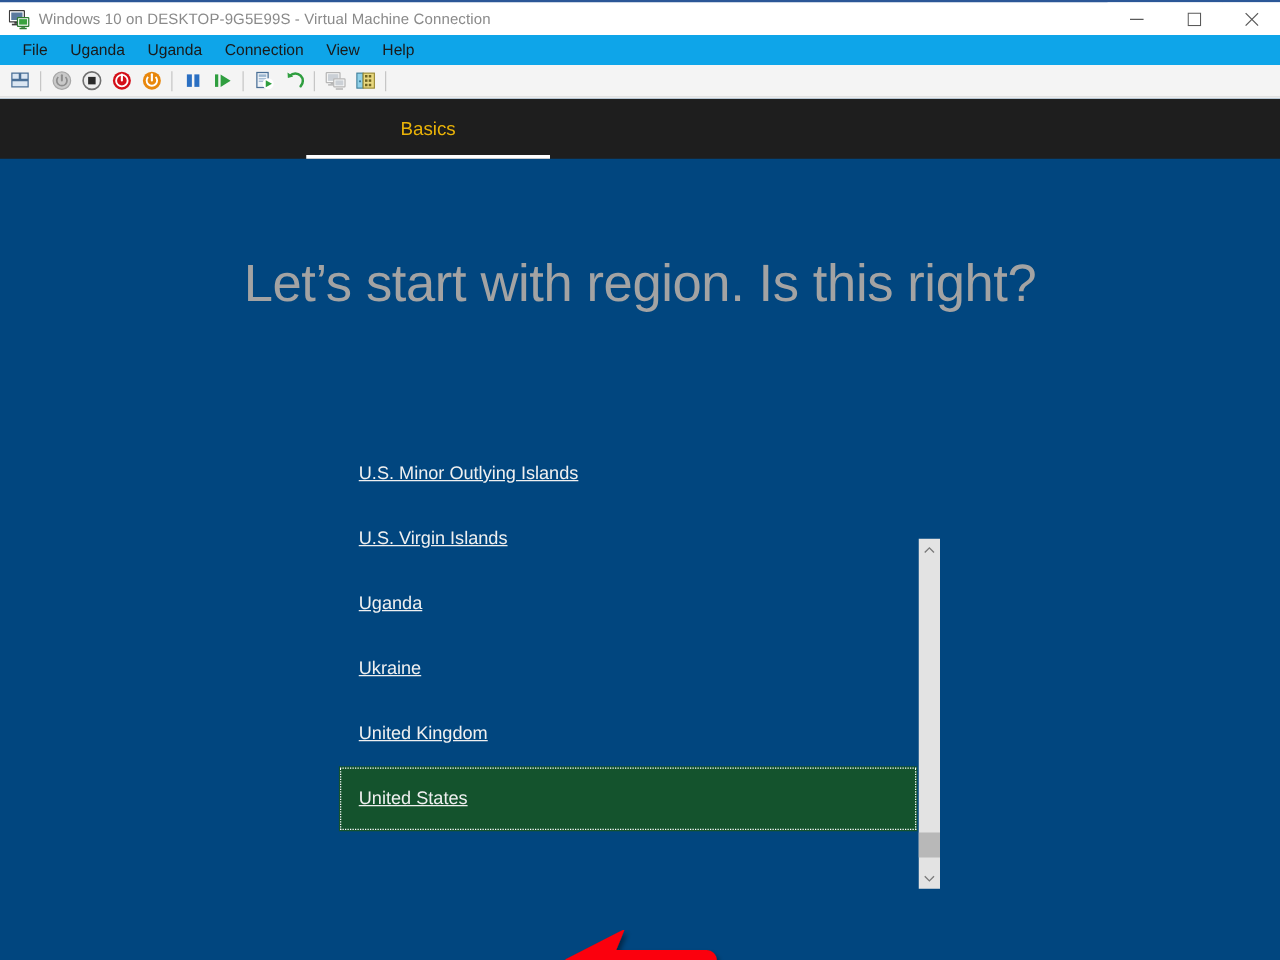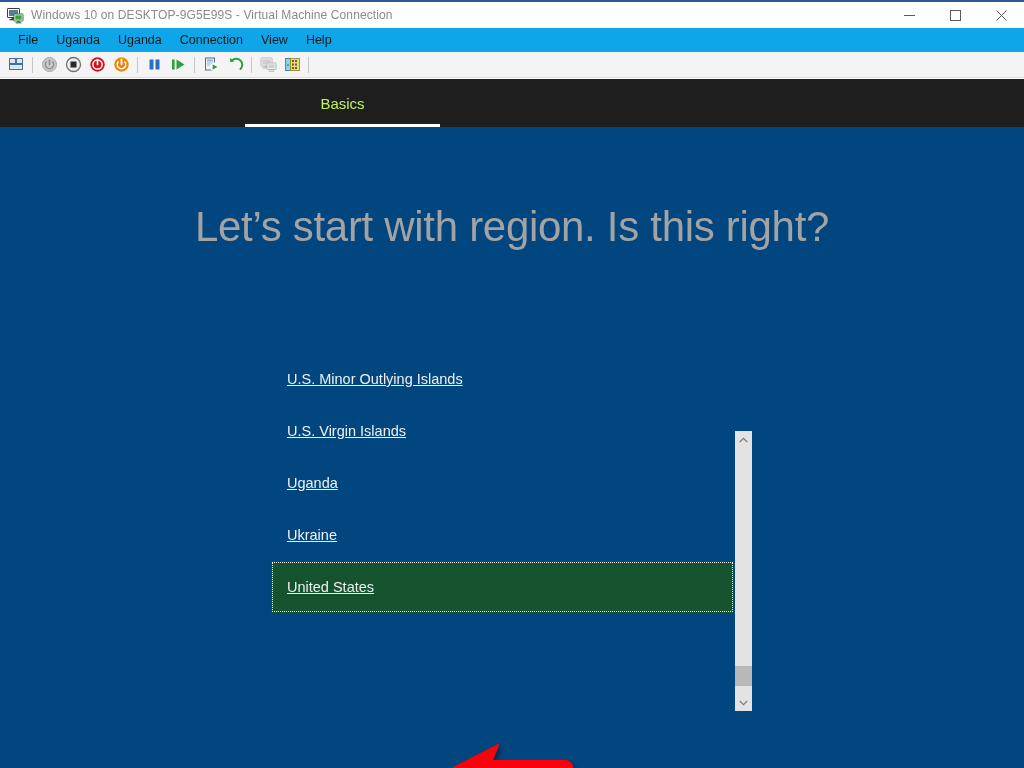--- a/index.html
+++ b/index.html
@@ -151,21 +151,21 @@
     top: 0;
     width: 195px;
     height: 48px;
     display: flex;
     align-items: center;
     justify-content: center;
     box-sizing: border-box;
   }
   .oobe-tab-label {
     font-size: 15px;
-    color: #bef264;
+    color: #eab308;
     font-weight: 400;
   }
   .oobe-tab-underline {
     position: absolute;
     left: 245px;
     top: 45px;
     width: 195px;
     height: 3px;
     background: #ffffff;
   }
@@ -434,20 +434,23 @@
           <span>U.S. Minor Outlying Islands</span>
         </div>
         <div class="region-row">
           <span>U.S. Virgin Islands</span>
         </div>
         <div class="region-row">
           <span>Uganda</span>
         </div>
         <div class="region-row">
           <span>Ukraine</span>
+        </div>
+        <div class="region-row">
+          <span>United Kingdom</span>
         </div>
         <div class="region-row selected">
           <span>United States</span>
         </div>
       </div>
 
       <div class="scrollbar">
         <div class="sb-arrow up">
           <svg width="9" height="6" viewBox="0 0 9 6">
             <path d="M0.8 5 L4.5 1.3 L8.2 5" fill="none" stroke="#7a7a7a" stroke-width="1.1"></path>

